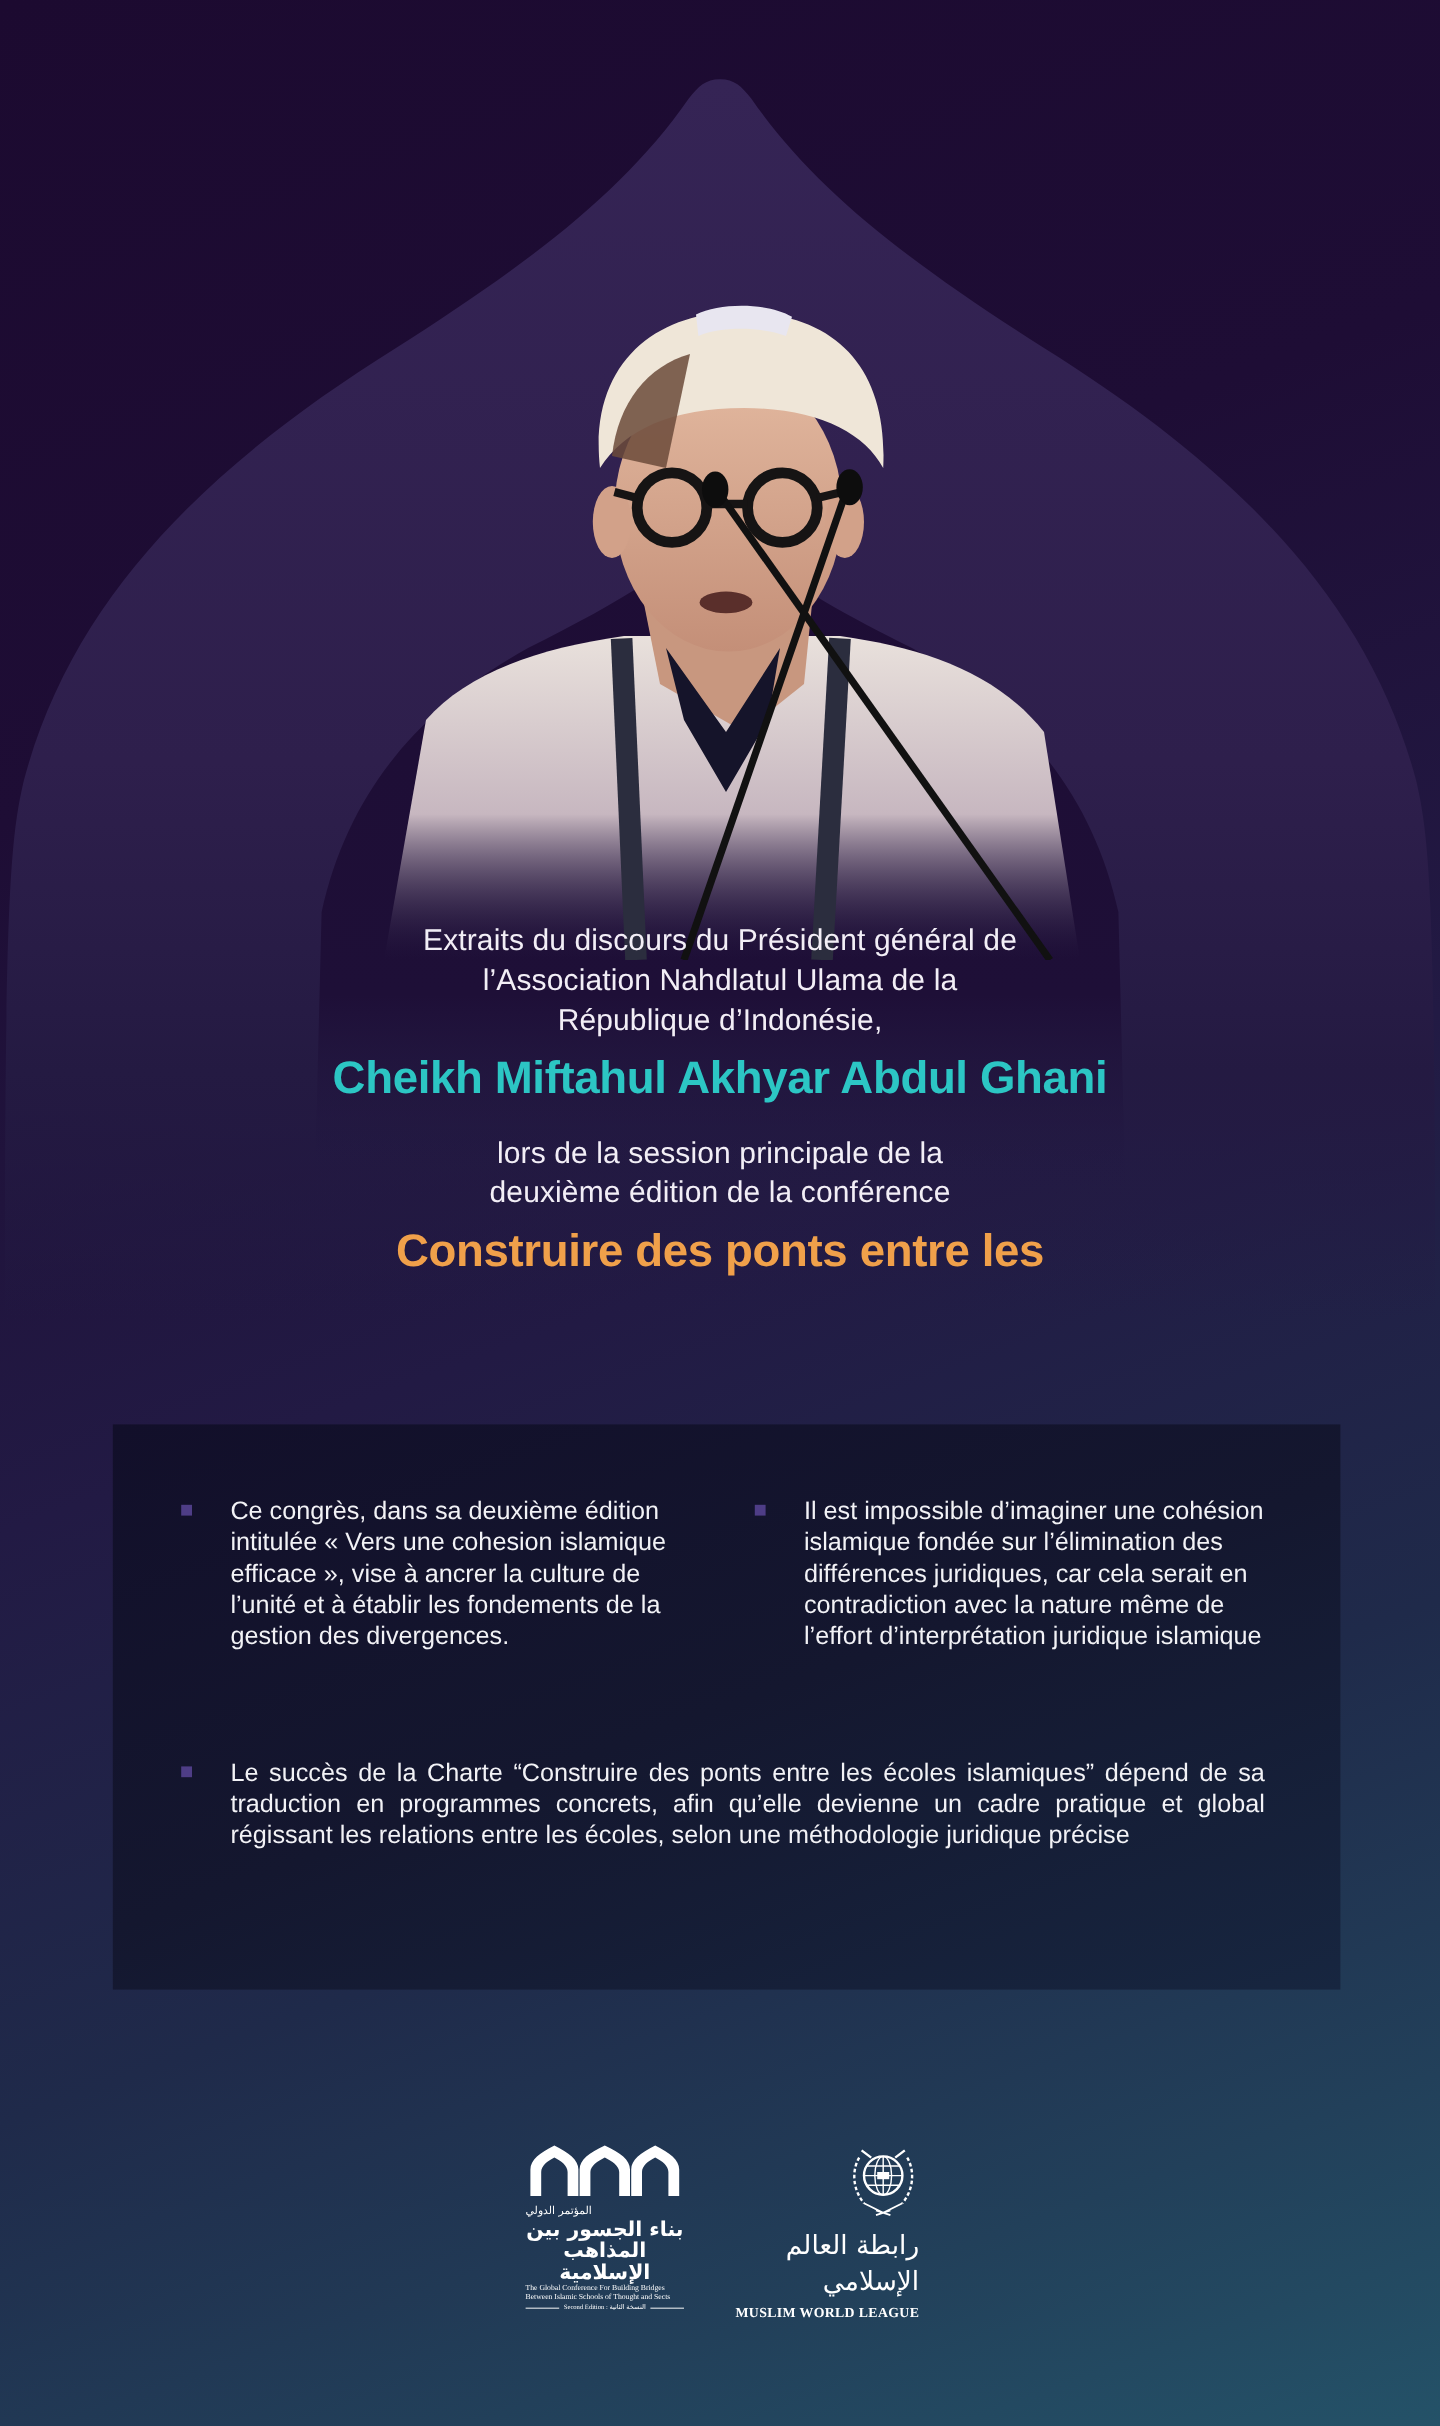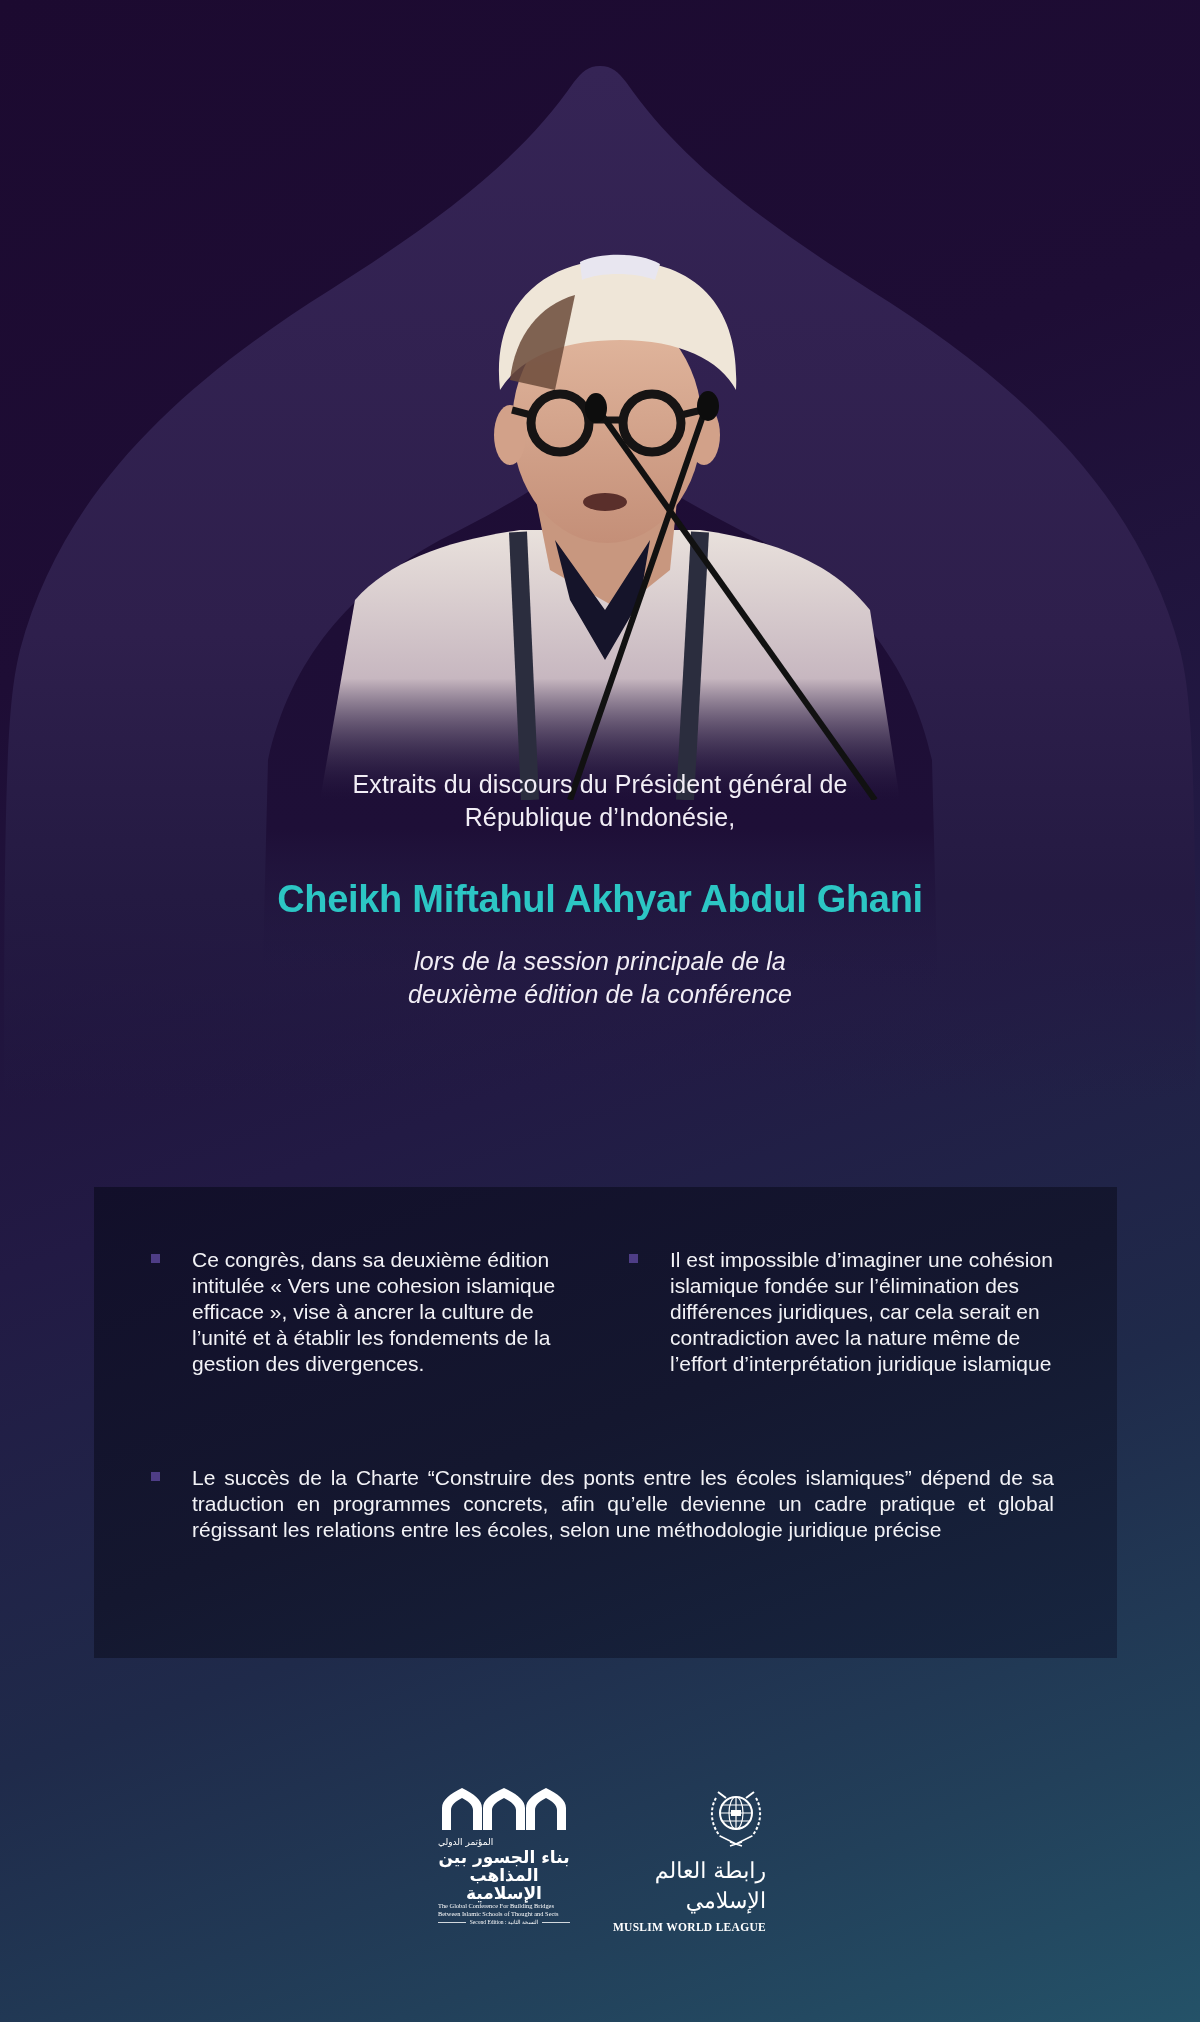--- a/index.html
+++ b/index.html
@@ -5,21 +5,21 @@
   html, body { margin:0; padding:0; }
   body { width:1200px; height:2022px; overflow:hidden; font-family:"Liberation Sans", "DejaVu Sans", sans-serif; }
   .page { position:relative; width:1200px; height:2022px; overflow:hidden;
     background: linear-gradient(160deg, #1c0a30 0%, #1e0d35 28%, #221a44 52%, #1f2a4a 72%, #22405a 88%, #245268 100%); }
   .dome { position:absolute; left:0; top:0; width:1200px; height:1100px; }
   .photo { position:absolute; left:300px; top:240px; width:620px; height:560px; }
   .intro { position:absolute; left:0; width:1200px; text-align:center; color:#f2eef6; }
   .intro-line { font-size:25px; line-height:33px; letter-spacing:0.1px; }
   .l1 { top:768px; }
   .name { position:absolute; top:878px; left:0; width:1200px; text-align:center; color:#2cc6c4; font-weight:bold; font-size:38px; letter-spacing:-0.3px; }
-  .l2 { top:945px;font-style:italic; }
+  .l2 { top:945px; }
   .title { position:absolute; top:1020px; left:0; width:1200px; text-align:center; color:#f0a04a; font-weight:bold; font-size:38px; line-height:46px; letter-spacing:-0.3px; }
   .box { position:absolute; left:94px; top:1187px; width:1023px; height:471px;
     background: linear-gradient(160deg, #120f2a 0%, #14172f 50%, #172640 100%); }
   .bullet { position:absolute; display:flex; color:#f2f2f6; font-size:21px; line-height:26px;align-items:flex-end; }
   .sq { position:absolute; width:9px; height:9px; background:#4e3d86; }
   .b1 { left:98px; top:60px; width:390px; }
   .b2 { left:576px; top:60px; width:390px; }
   .b3 { left:98px; top:278px; width:862px; text-align:justify; }
   .b1 .sq, .b2 .sq, .b3 .sq { left:-41px; top:7px; }
   .btext { display:block; }
@@ -97,31 +97,33 @@
     <ellipse cx="305" cy="262" rx="22" ry="9" fill="#5a2f2b"></ellipse>
 
     <path d="M302 175 L575 560" stroke="#111" stroke-width="6" fill="none" transform="translate(0,0)"></path>
     <path d="M405 170 L270 560" stroke="#111" stroke-width="6" fill="none"></path>
     <ellipse cx="304" cy="172" rx="11" ry="15" fill="#0d0d0d" transform="translate(-8,-4)"></ellipse>
     <ellipse cx="408" cy="166" rx="11" ry="15" fill="#0d0d0d"></ellipse>
   </svg>
 
   <div class="intro l1">
     <div class="intro-line">Extraits du discours du Président général de</div>
+    <div class="intro-line">l’Association Nahdlatul Ulama de la</div>
     <div class="intro-line">République d’Indonésie,</div>
   </div>
 
   <div class="name">Cheikh Miftahul Akhyar Abdul Ghani</div>
 
   <div class="intro l2">
     <div class="intro-line">lors de la session principale de la</div>
     <div class="intro-line">deuxième édition de la conférence</div>
   </div>
 
   <div class="title">
+    <div>Construire des ponts entre les</div>
   </div>
 
   <div class="box">
     <div class="bullet b1">
       <span class="sq"></span>
       <span class="btext">Ce congrès, dans sa deuxième édition intitulée « Vers une cohesion islamique efficace », vise à ancrer la culture de l’unité et à établir les fondements de la gestion des divergences.</span>
     </div>
     <div class="bullet b2">
       <span class="sq"></span>
       <span class="btext">Il est impossible d’imaginer une cohésion islamique fondée sur l’élimination des différences juridiques, car cela serait en contradiction avec la nature même de l’effort d’interprétation juridique islamique</span>

